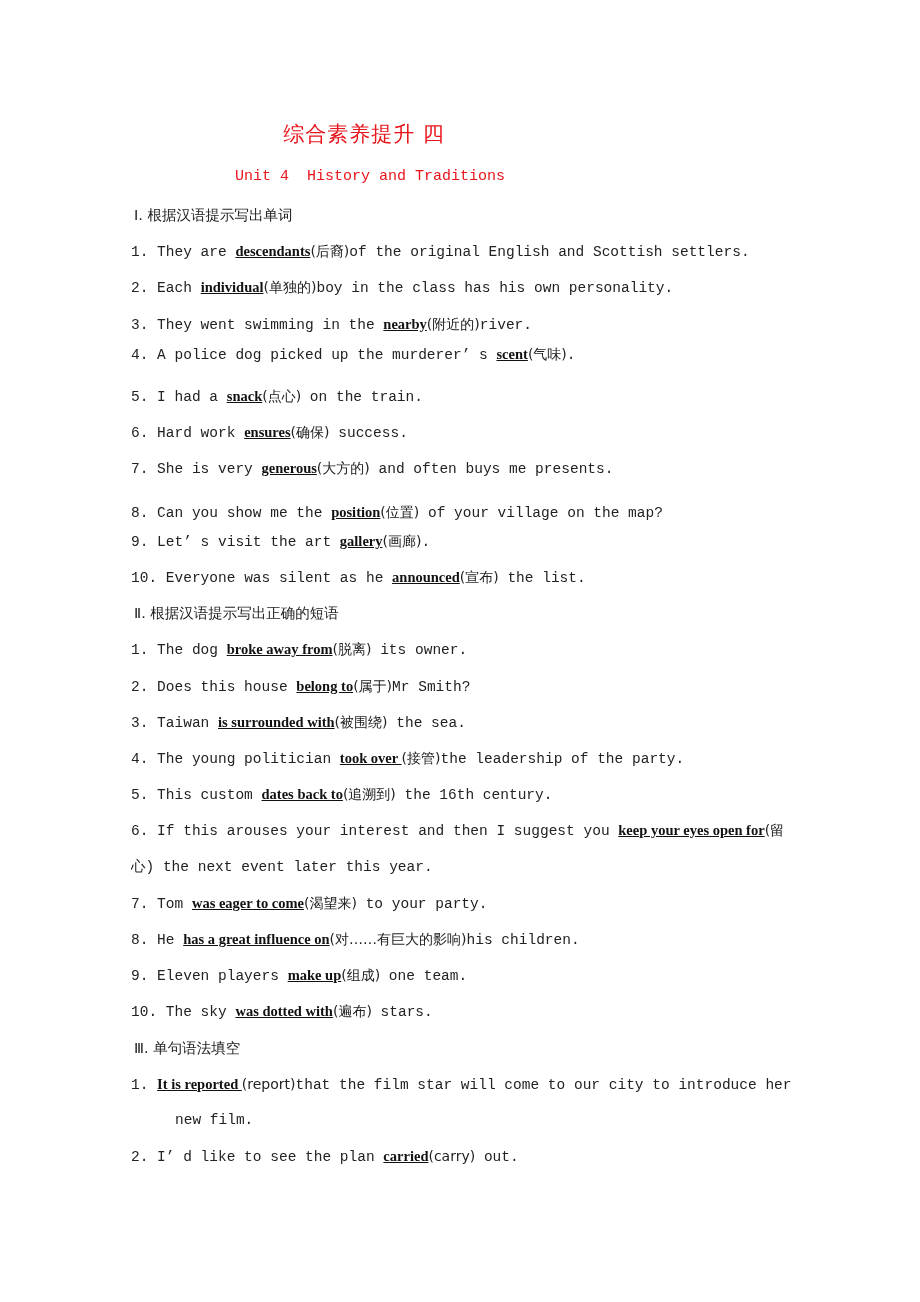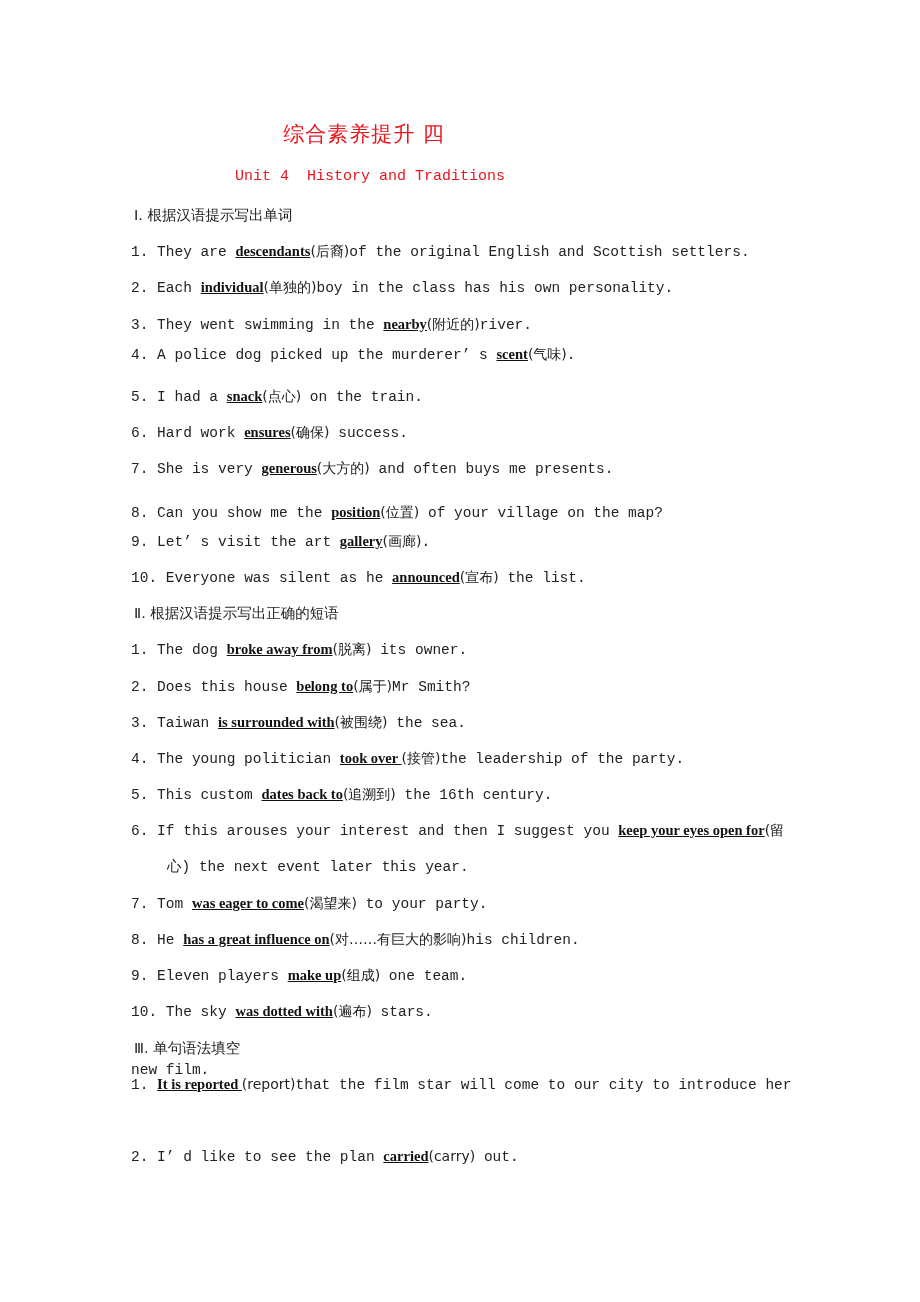--- a/index.html
+++ b/index.html
@@ -32,22 +32,22 @@
     <div class="line" style="top: 502px;"><span>8. </span><span>Can you show me the </span><span class="ans">position</span><span class="zh">(位置)</span><span> of your village on the map?</span></div>
     <div class="line" style="top: 530.8px;"><span>9. </span><span>Let’ s visit the art </span><span class="ans">gallery</span><span class="zh">(画廊)</span><span>.</span></div>
     <div class="line" style="top: 567px;"><span>10. </span><span>Everyone was silent as he </span><span class="ans">announced</span><span class="zh">(宣布)</span><span> the list.</span></div>
     <div class="line section" style="top: 603.2px; left: 134px;">Ⅱ. 根据汉语提示写出正确的短语</div>
     <div class="line" style="top: 639.4px;"><span>1. </span><span>The dog </span><span class="ans">broke away from</span><span class="zh">(脱离)</span><span> its owner.</span></div>
     <div class="line" style="top: 675.6px;"><span>2. </span><span>Does this house </span><span class="ans">belong to</span><span class="zh">(属于)</span><span>Mr Smith?</span></div>
     <div class="line" style="top: 711.8px;"><span>3. </span><span>Taiwan </span><span class="ans">is surrounded with</span><span class="zh">(被围绕)</span><span> the sea.</span></div>
     <div class="line" style="top: 748px;"><span>4. </span><span>The young politician </span><span class="ans">took over </span><span class="zh">(接管)</span><span>the leadership of the party.</span></div>
     <div class="line" style="top: 784.2px;"><span>5. </span><span>This custom </span><span class="ans">dates back to</span><span class="zh">(追溯到)</span><span> the 16th century.</span></div>
     <div class="line" style="top: 820.4px;"><span>6. </span><span>If this arouses your interest and then I suggest you </span><span class="ans">keep your eyes open for</span><span class="zh">(留</span><span></span></div>
-    <div class="line" style="top: 856.6px; margin-left: 36px;">心) the next event later this year.</div>
+    <div class="line" style="top: 856.6px;">心) the next event later this year.</div>
     <div class="line" style="top: 892.8px;"><span>7. </span><span>Tom </span><span class="ans">was eager to come</span><span class="zh">(渴望来)</span><span> to your party.</span></div>
     <div class="line" style="top: 929px;"><span>8. </span><span>He </span><span class="ans">has a great influence on</span><span class="zh">(对……有巨大的影响)</span><span>his children.</span></div>
     <div class="line" style="top: 965.2px;"><span>9. </span><span>Eleven players </span><span class="ans">make up</span><span class="zh">(组成)</span><span> one team.</span></div>
     <div class="line" style="top: 1001.4px;"><span>10. </span><span>The sky </span><span class="ans">was dotted with</span><span class="zh">(遍布)</span><span> stars.</span></div>
     <div class="line section" style="top: 1037.6px; left: 134px;">Ⅲ. 单句语法填空</div>
     <div class="line" style="top: 1073.8px;"><span>1. </span><span></span><span class="ans">It is reported </span><span class="zh">(report)</span><span>that the film star will come to our city to introduce her</span></div>
-    <div class="line" style="top: 1060px;">new film.</div>
+    <div class="line" style="top: 1110px; margin-left: 44px;">new film.</div>
     <div class="line" style="top: 1146.2px;"><span>2. </span><span>I’ d like to see the plan </span><span class="ans">carried</span><span class="zh">(carry)</span><span> out.</span></div>
   </div>
 
 </body></html>

